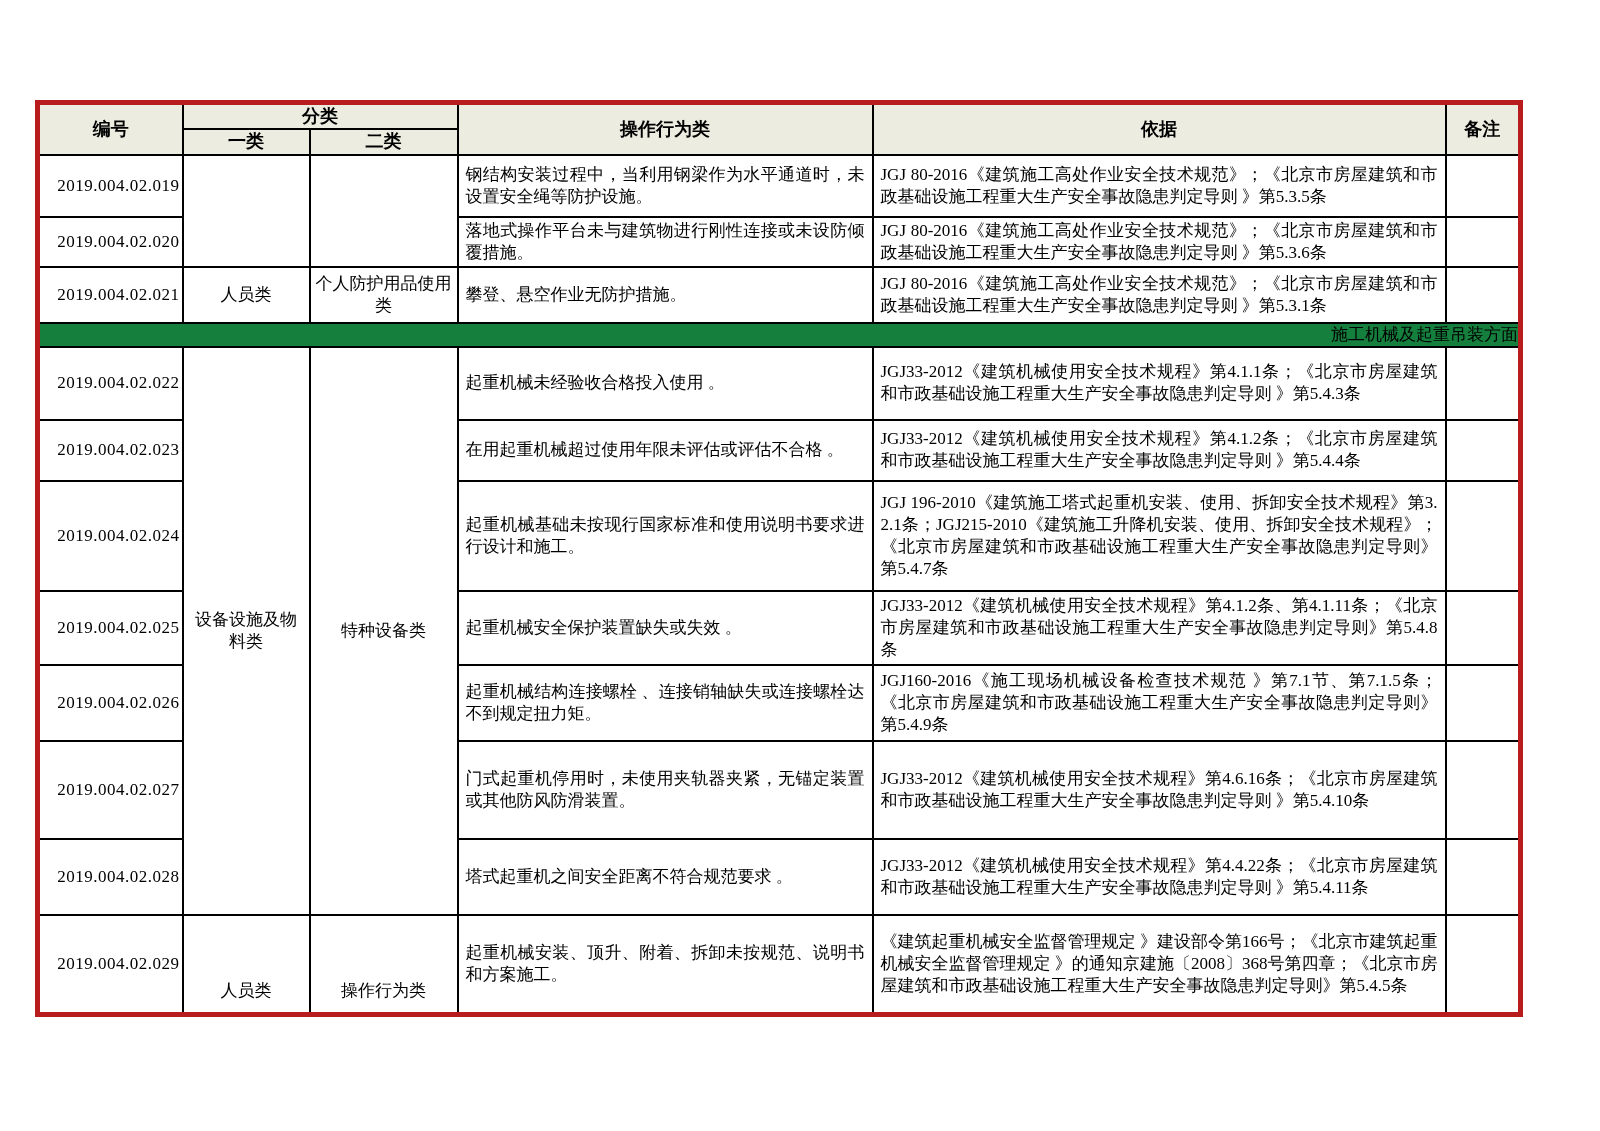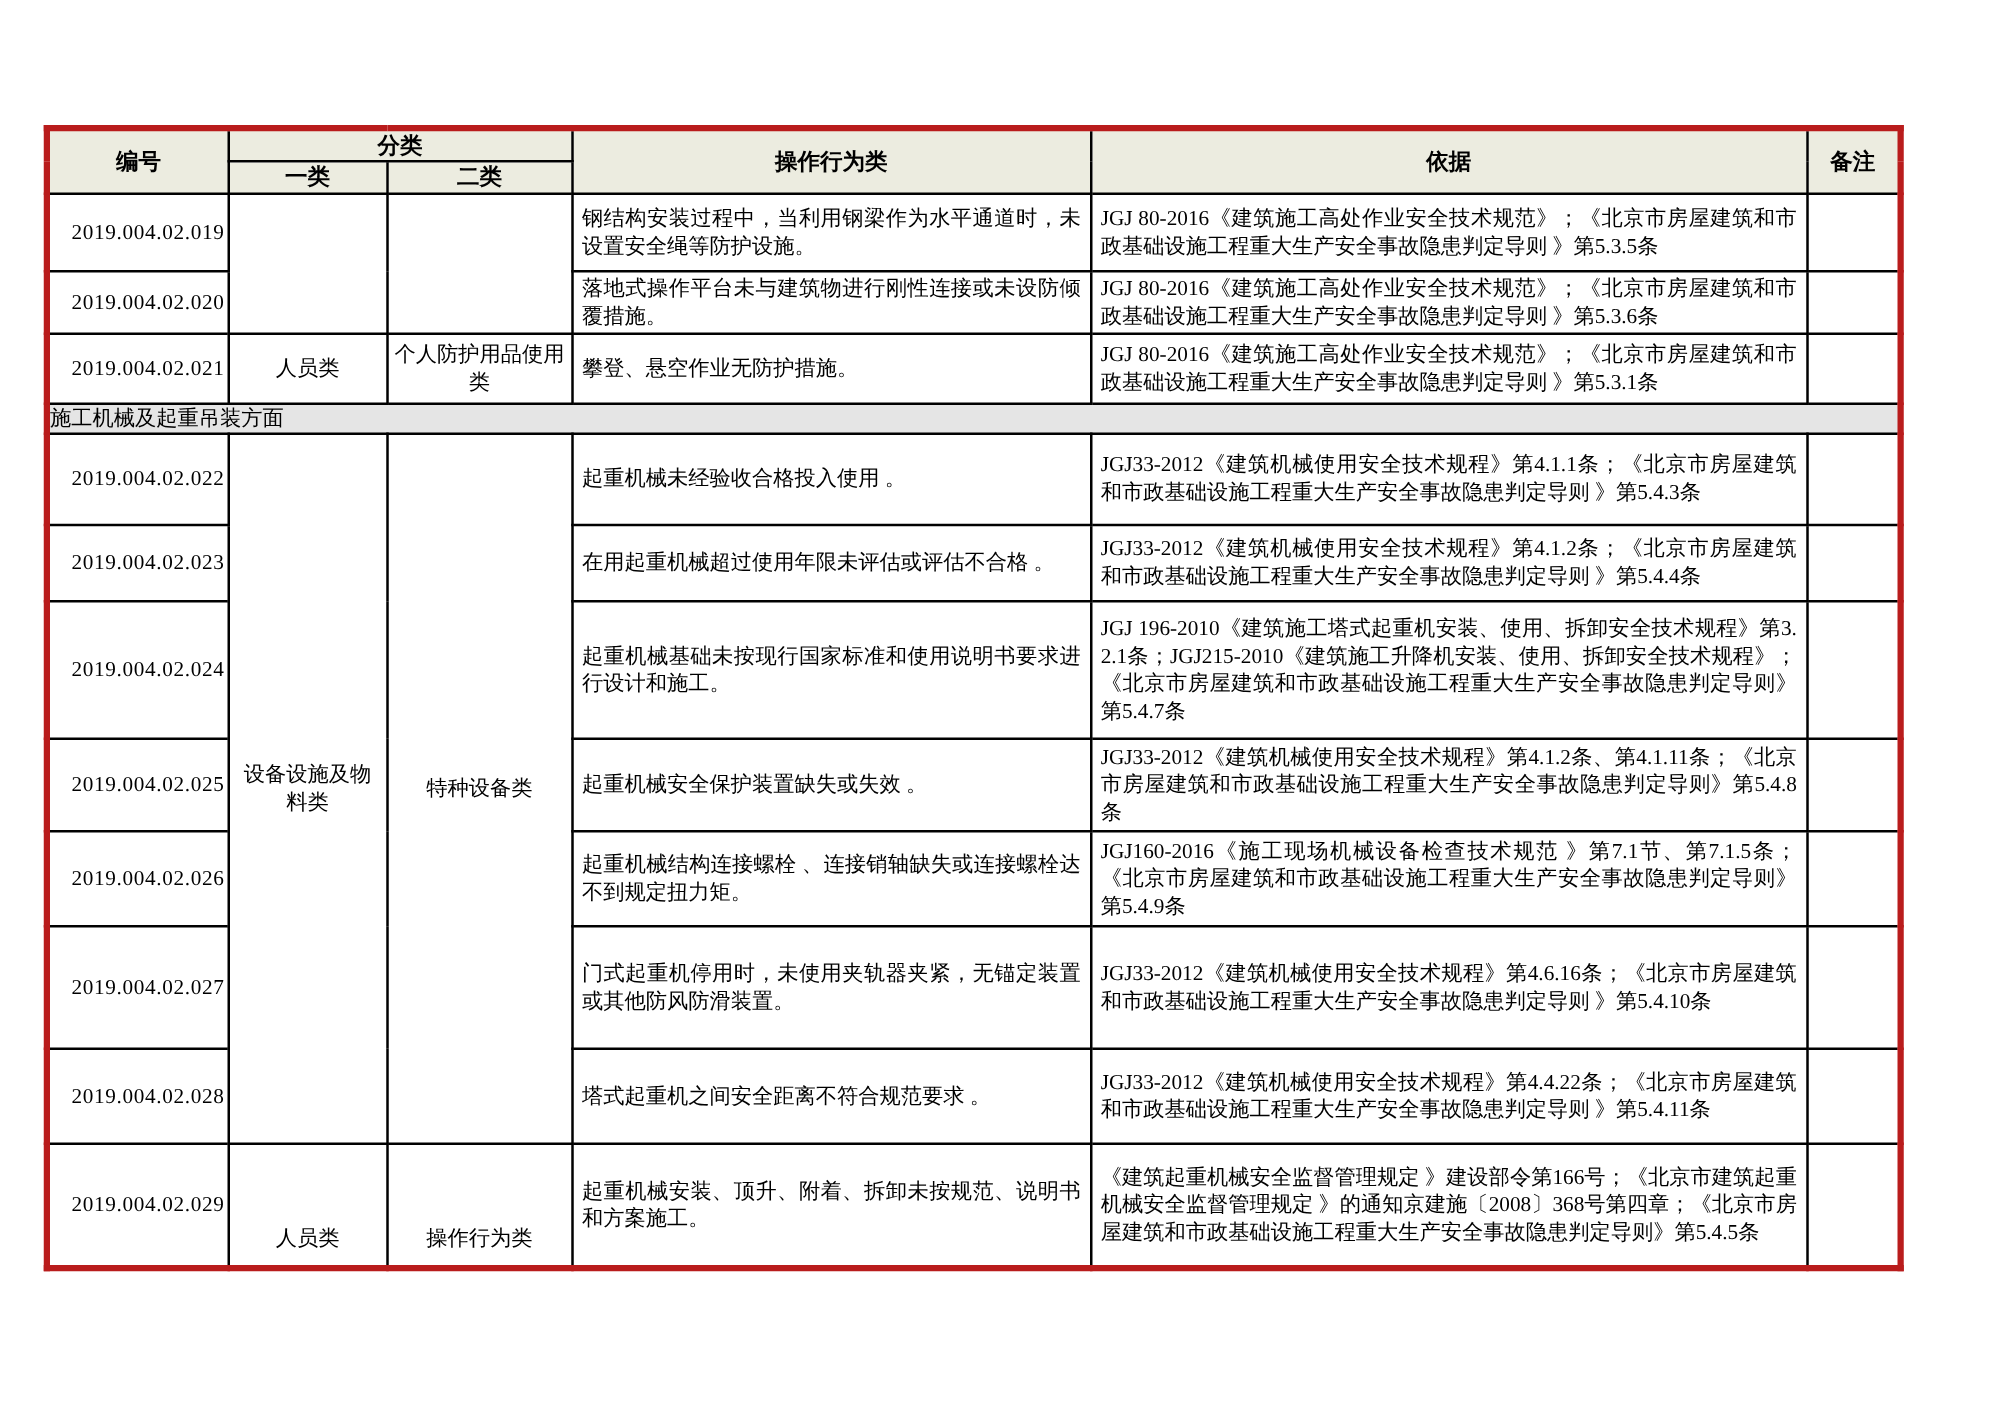--- a/index.html
+++ b/index.html
@@ -56,22 +56,22 @@
     padding:2px 7px;
   }
   .c-basis{
     text-align:justify;
     text-justify:inter-ideograph;
     vertical-align:middle;
     padding:2px 7px;
   }
   .c-remark{padding:0;}
   .section-row td{
-    background:#e5e5e5;
-    text-align:left;
+    background:#15803d;
+    text-align:right;
     vertical-align:middle;
     font-size:17px;
     padding:0;
     line-height:1.1;
   }
 </style>
 </head>
 <body>
 
 <table class="sheet-table">

